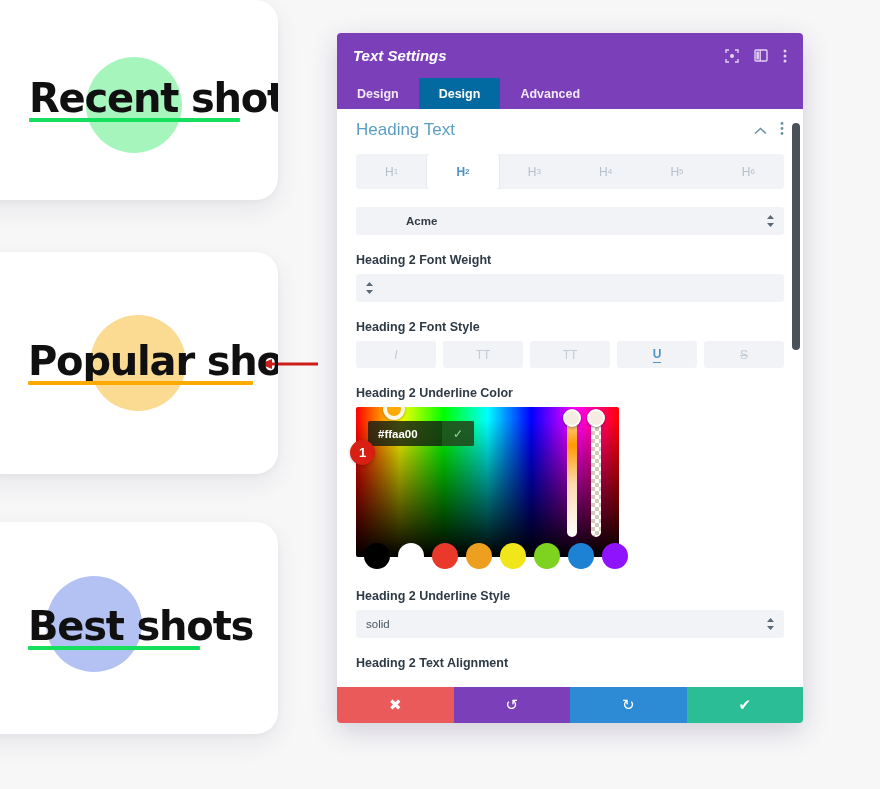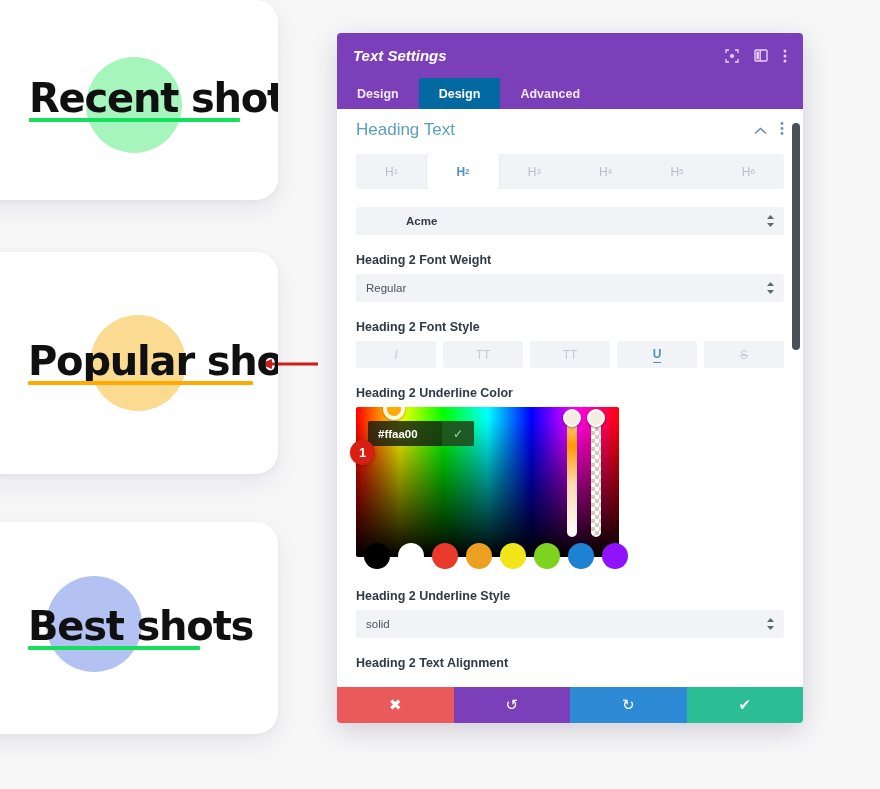--- a/index.html
+++ b/index.html
@@ -456,21 +456,20 @@
           <span class="caret">
             <svg width="7" height="12" viewBox="0 0 7 12">
               <polygon points="3.5,0 7,4 0,4" fill="#5c6974"></polygon>
               <polygon points="3.5,12 7,8 0,8" fill="#5c6974"></polygon>
             </svg>
           </span>
         </div>
 
         <div class="field-label">Heading 2 Font Weight</div>
         <div class="select-box">
-          <span class="val">Regular</span>
           <span class="caret">
             <svg width="7" height="12" viewBox="0 0 7 12">
               <polygon points="3.5,0 7,4 0,4" fill="#5c6974"></polygon>
               <polygon points="3.5,12 7,8 0,8" fill="#5c6974"></polygon>
             </svg>
           </span>
         </div>
 
         <div class="field-label">Heading 2 Font Style</div>
         <div class="style-row">

